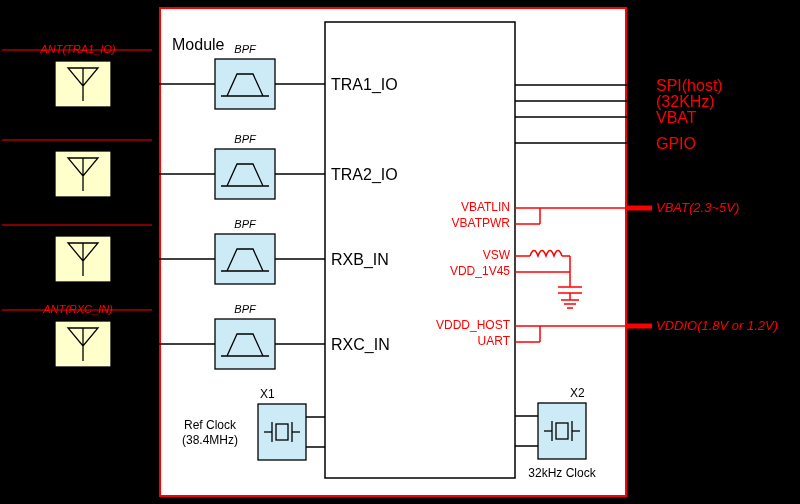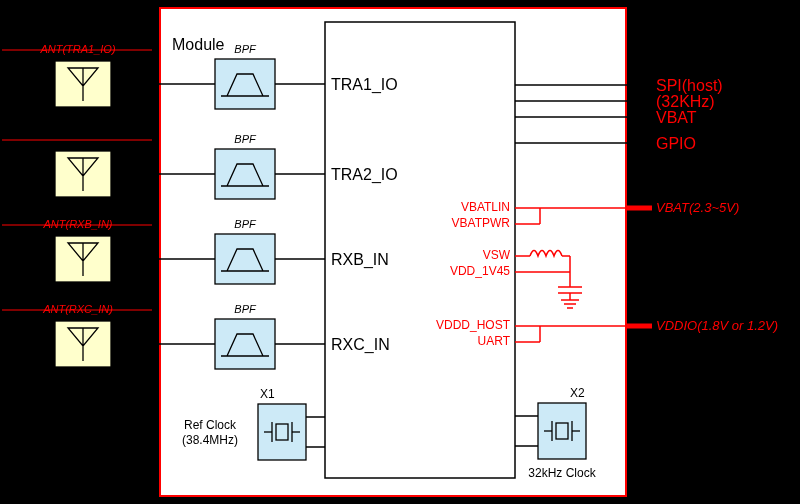--- a/index.html
+++ b/index.html
@@ -132,21 +132,20 @@
       </g>
       <line x1="515" y1="416" x2="538" y2="416" stroke-width="1.5"></line>
       <line x1="515" y1="446" x2="538" y2="446" stroke-width="1.5"></line>
     </g>
   </svg>
 
   <div class="lbl module-lbl" style="left:172px;top:24px;margin-top:12px;">Module</div>
 
 
   <div class="lbl ant" style="top:43px;">ANT(TRA1_IO)</div>
-  <div class="lbl ant" style="top:218px;">ANT(RXB_IN)</div>
   <div class="lbl ant" style="top:303px;">ANT(RXC_IN)</div>
 
   <div class="lbl bpf" style="top:43px;">BPF</div>
   <div class="lbl bpf" style="top:133px;">BPF</div>
   <div class="lbl bpf" style="top:218px;">BPF</div>
   <div class="lbl bpf" style="top:303px;">BPF</div>
 
   <div class="lbl pin" style="top:76px;">TRA1_IO</div>
   <div class="lbl pin" style="top:166px;">TRA2_IO</div>
   <div class="lbl pin" style="top:251px;">RXB_IN</div>

